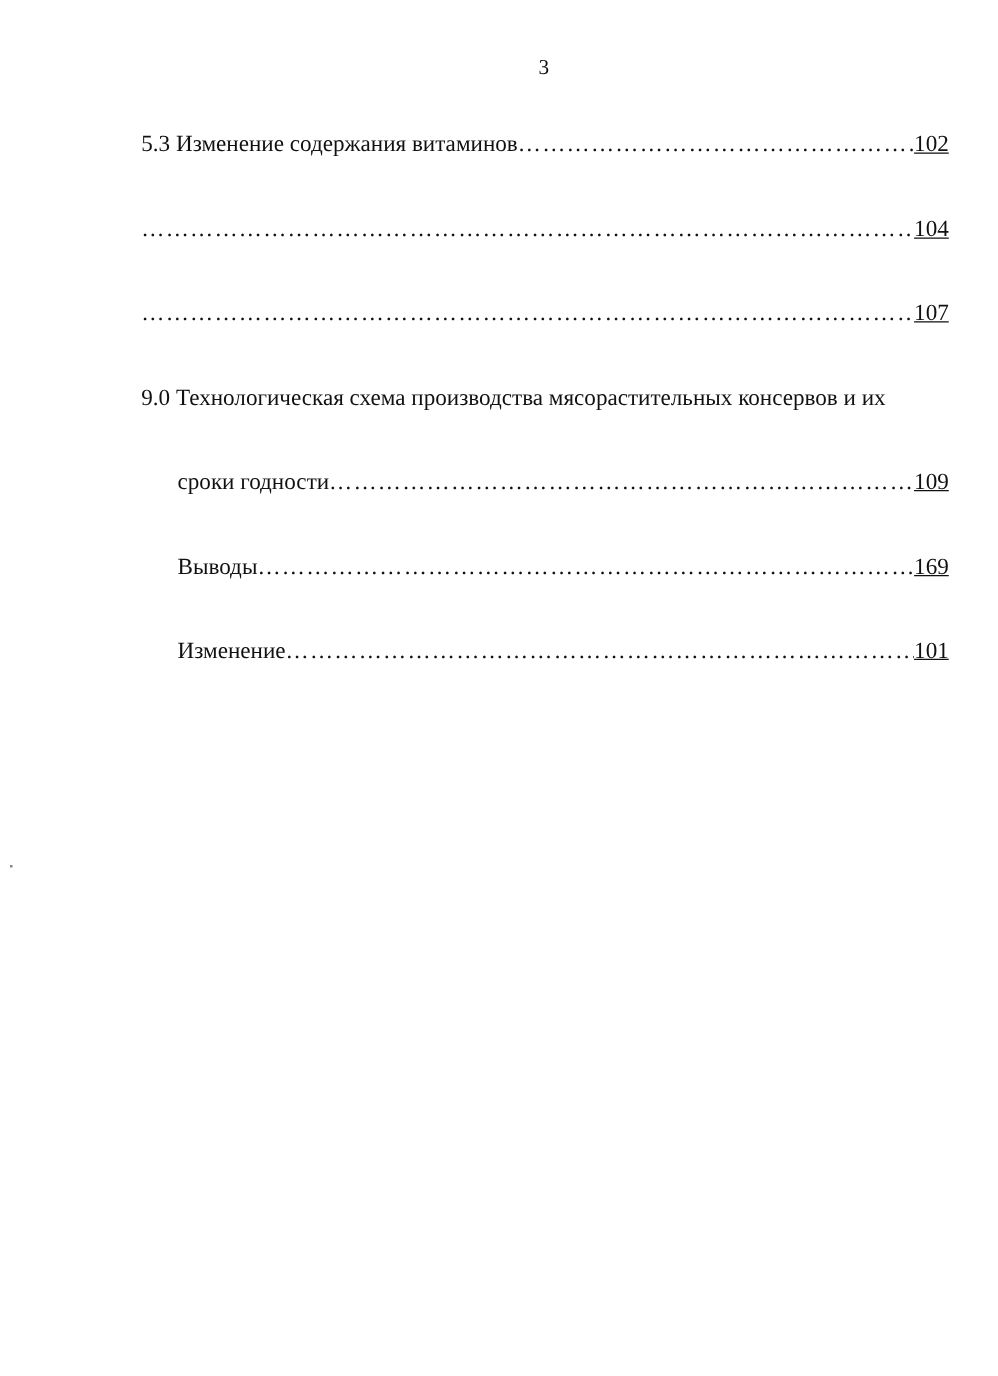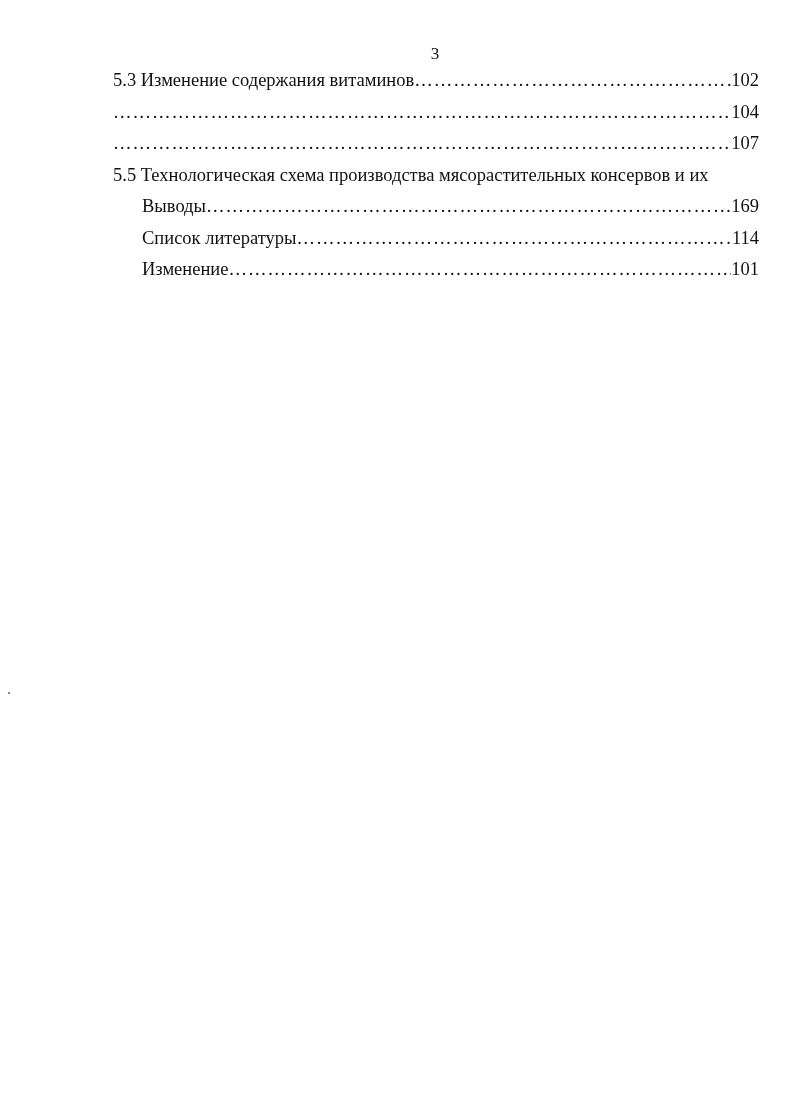--- a/index.html
+++ b/index.html
@@ -1,25 +1,25 @@
 <!DOCTYPE html>
 <html><head>
   <meta charset="utf-8">
   <style>
     html, body { margin: 0; padding: 0; background: #ffffff; }
     body { width: 798px; height: 1101px; position: relative; overflow: hidden;
            font-family: "Liberation Serif", serif; color: #111; }
     .page-number { position: absolute; top: 44px; left: 0; width: 870px; text-align: center; font-size: 17px; }
     .toc { position: absolute; left: 113px; top: 70px; width: 646px; }
-    .entry { display: flex; align-items: baseline; height: 31.5px; font-size: 18.5px; white-space: nowrap; }
+    .entry { display: flex; align-items: baseline; height: 31.5px; font-size: 18.5px; white-space: nowrap; margin-top: 36px; }
     .entry.indent { padding-left: 29px; }
     .entry .title { flex: 0 0 auto; }
     .entry .dots { flex: 1 1 auto; overflow: hidden; letter-spacing: 1px; }
     .entry .dots::after { content: "…………………………………………………………………………………………………………………………………"; }
-    .entry .page { flex: 0 0 auto; }
+    .entry .page { flex: 0 0 auto; text-decoration: underline; }
     .entry.wrap-first { height: 31.5px; }
     .speck { position: absolute; left: 8px; top: 692px; width: 2px; height: 2px; background: #888; }
   </style>
 </head>
 <body>
 
 <div class="page-number">3</div>
 
 <div class="toc">
   <div class="entry">
@@ -29,31 +29,31 @@
   </div>
   <div class="entry">
     <span class="dots"></span>
     <span class="page">104</span>
   </div>
   <div class="entry">
     <span class="dots"></span>
     <span class="page">107</span>
   </div>
   <div class="entry wrap-first">
-    <span class="title">5.5 Технологическая схема производства мясорастительных консервов и их</span>
+    <span class="title">9.0 Технологическая схема производства мясорастительных консервов и их</span>
+  </div>
+  <div class="entry indent">
+    <span class="title">сроки годности</span>
+    <span class="dots"></span>
+    <span class="page">109</span>
   </div>
   <div class="entry indent">
     <span class="title">Выводы</span>
     <span class="dots"></span>
     <span class="page">169</span>
-  </div>
-  <div class="entry indent">
-    <span class="title">Список литературы</span>
-    <span class="dots"></span>
-    <span class="page">114</span>
   </div>
   <div class="entry indent">
     <span class="title">Изменение</span>
     <span class="dots"></span>
     <span class="page">101</span>
   </div>
 </div>
 
 <div class="speck"></div>
 

